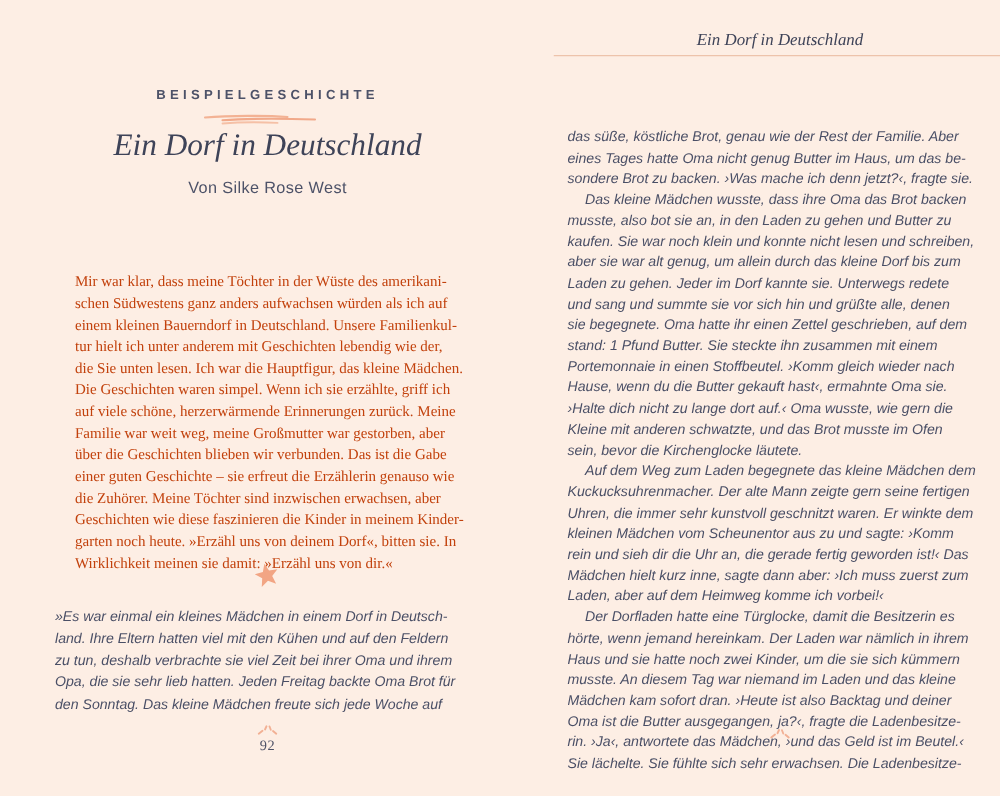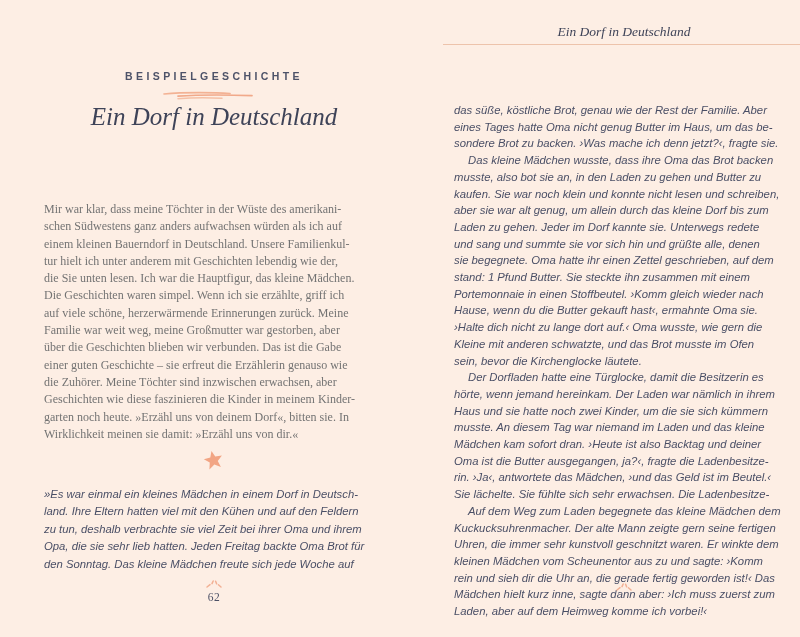--- a/index.html
+++ b/index.html
@@ -30,23 +30,23 @@
     font:italic 400 25px/32px "Liberation Serif",serif;
     color:#3e4358;
   }
   .byline{
     position:absolute;top:142px;left:0;width:100%;
     text-align:center;
     font:400 13px/16px "Liberation Sans",sans-serif;
     letter-spacing:0.3px;color:#4d5268;
   }
   .intro-par{
-    position:absolute;top:201px;left:0;width:346px;margin:0;
+    position:absolute;top:201px;left:0;width:346px;margin:16px;
     font:400 12px/17.3px "Liberation Serif",serif;
-    color:#737373;white-space:pre-line;
+    color:#c2410c;white-space:pre-line;
   }
   .star{position:absolute;top:450px;left:calc(50% - 11px);width:21px;height:21px;}
   .story-par-left{
     position:absolute;top:486px;left:0;width:346px;margin:0;
     font:italic 400 11.3px/17.4px "Liberation Sans",sans-serif;
     color:#4a4f66;white-space:pre-line;
   }
   .footer-orn-left{position:absolute;top:579px;left:calc(50% - 9px);width:18px;height:10px;}
   .page-num-left{
     position:absolute;top:590px;left:0;width:100%;text-align:center;
@@ -89,20 +89,21 @@
   <section class="page page-left">
     <div class="kicker">BEISPIELGESCHICHTE</div>
 
     <svg class="scribble" viewBox="0 0 92 14" aria-hidden="true">
       <path d="M2 5 C 22 3.2, 52 3.4, 68 4.6" stroke="#f3b294" stroke-width="1.7" fill="none" stroke-linecap="round"></path>
       <path d="M16 7.2 C 38 5.6, 64 5.8, 90 6.6" stroke="#f1a98a" stroke-width="1.7" fill="none" stroke-linecap="round"></path>
       <path d="M16 9.8 C 30 8.6, 48 8.7, 60 9.3" stroke="#f5c0a6" stroke-width="1.5" fill="none" stroke-linecap="round"></path>
     </svg>
 
     <h1 class="story-title">Ein Dorf in Deutschland</h1>
+    <div class="byline">Von Silke Rose West</div>
 
     <p class="intro-par">Mir war klar, dass meine Töchter in der Wüste des amerikani-
 schen Südwestens ganz anders aufwachsen würden als ich auf
 einem kleinen Bauerndorf in Deutschland. Unsere Familienkul-
 tur hielt ich unter anderem mit Geschichten lebendig wie der,
 die Sie unten lesen. Ich war die Hauptfigur, das kleine Mädchen.
 Die Geschichten waren simpel. Wenn ich sie erzählte, griff ich
 auf viele schöne, herzerwärmende Erinnerungen zurück. Meine
 Familie war weit weg, meine Großmutter war gestorben, aber
 über die Geschichten blieben wir verbunden. Das ist die Gabe
@@ -123,21 +124,21 @@
 den Sonntag. Das kleine Mädchen freute sich jede Woche auf</p>
 
     <svg class="footer-orn-left" viewBox="0 0 18 10" aria-hidden="true">
       <g stroke="#f2b094" stroke-width="1.5" stroke-linecap="round" fill="none">
         <path d="M2 8 L5 5.6"></path>
         <path d="M7 4.6 L8.2 2"></path>
         <path d="M10.6 2.2 L11.6 4.8"></path>
         <path d="M13.4 5.8 L16 8"></path>
       </g>
     </svg>
-    <div class="page-num-left">62</div>
+    <div class="page-num-left">92</div>
   </section>
 
   <section class="page page-right">
     <div class="running-header">Ein Dorf in Deutschland</div>
     <div class="header-rule"></div>
 
     <div class="story-block">
       <p>das süße, köstliche Brot, genau wie der Rest der Familie. Aber
 eines Tages hatte Oma nicht genug Butter im Haus, um das be-
 sondere Brot zu backen. ›Was mache ich denn jetzt?‹, fragte sie.</p>
@@ -147,35 +148,35 @@
 aber sie war alt genug, um allein durch das kleine Dorf bis zum
 Laden zu gehen. Jeder im Dorf kannte sie. Unterwegs redete
 und sang und summte sie vor sich hin und grüßte alle, denen
 sie begegnete. Oma hatte ihr einen Zettel geschrieben, auf dem
 stand: 1 Pfund Butter. Sie steckte ihn zusammen mit einem
 Portemonnaie in einen Stoffbeutel. ›Komm gleich wieder nach
 Hause, wenn du die Butter gekauft hast‹, ermahnte Oma sie.
 ›Halte dich nicht zu lange dort auf.‹ Oma wusste, wie gern die
 Kleine mit anderen schwatzte, und das Brot musste im Ofen
 sein, bevor die Kirchenglocke läutete.</p>
+      <p class="indent">Auf dem Weg zum Laden begegnete das kleine Mädchen dem
+Kuckucksuhrenmacher. Der alte Mann zeigte gern seine fertigen
+Uhren, die immer sehr kunstvoll geschnitzt waren. Er winkte dem
+kleinen Mädchen vom Scheunentor aus zu und sagte: ›Komm
+rein und sieh dir die Uhr an, die gerade fertig geworden ist!‹ Das
+Mädchen hielt kurz inne, sagte dann aber: ›Ich muss zuerst zum
+Laden, aber auf dem Heimweg komme ich vorbei!‹</p>
       <p class="indent">Der Dorfladen hatte eine Türglocke, damit die Besitzerin es
 hörte, wenn jemand hereinkam. Der Laden war nämlich in ihrem
 Haus und sie hatte noch zwei Kinder, um die sie sich kümmern
 musste. An diesem Tag war niemand im Laden und das kleine
 Mädchen kam sofort dran. ›Heute ist also Backtag und deiner
 Oma ist die Butter ausgegangen, ja?‹, fragte die Ladenbesitze-
 rin. ›Ja‹, antwortete das Mädchen, ›und das Geld ist im Beutel.‹
 Sie lächelte. Sie fühlte sich sehr erwachsen. Die Ladenbesitze-</p>
-      <p class="indent">Auf dem Weg zum Laden begegnete das kleine Mädchen dem
-Kuckucksuhrenmacher. Der alte Mann zeigte gern seine fertigen
-Uhren, die immer sehr kunstvoll geschnitzt waren. Er winkte dem
-kleinen Mädchen vom Scheunentor aus zu und sagte: ›Komm
-rein und sieh dir die Uhr an, die gerade fertig geworden ist!‹ Das
-Mädchen hielt kurz inne, sagte dann aber: ›Ich muss zuerst zum
-Laden, aber auf dem Heimweg komme ich vorbei!‹</p>
     </div>
 
     <svg class="footer-orn-right" viewBox="0 0 18 10" aria-hidden="true">
       <g stroke="#f2b094" stroke-width="1.5" stroke-linecap="round" fill="none">
         <path d="M2 8 L5 5.6"></path>
         <path d="M7 4.6 L8.2 2"></path>
         <path d="M10.6 2.2 L11.6 4.8"></path>
         <path d="M13.4 5.8 L16 8"></path>
       </g>
     </svg>

